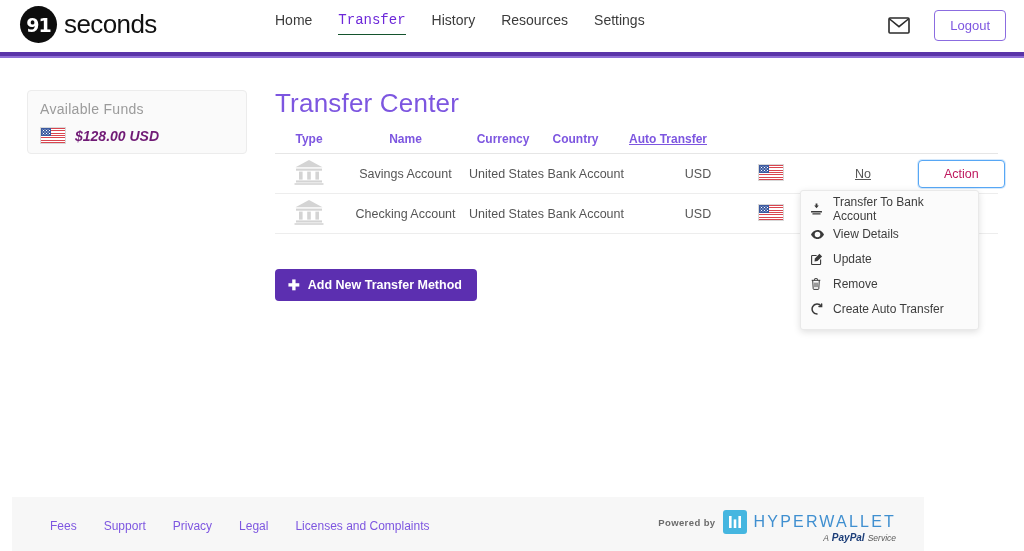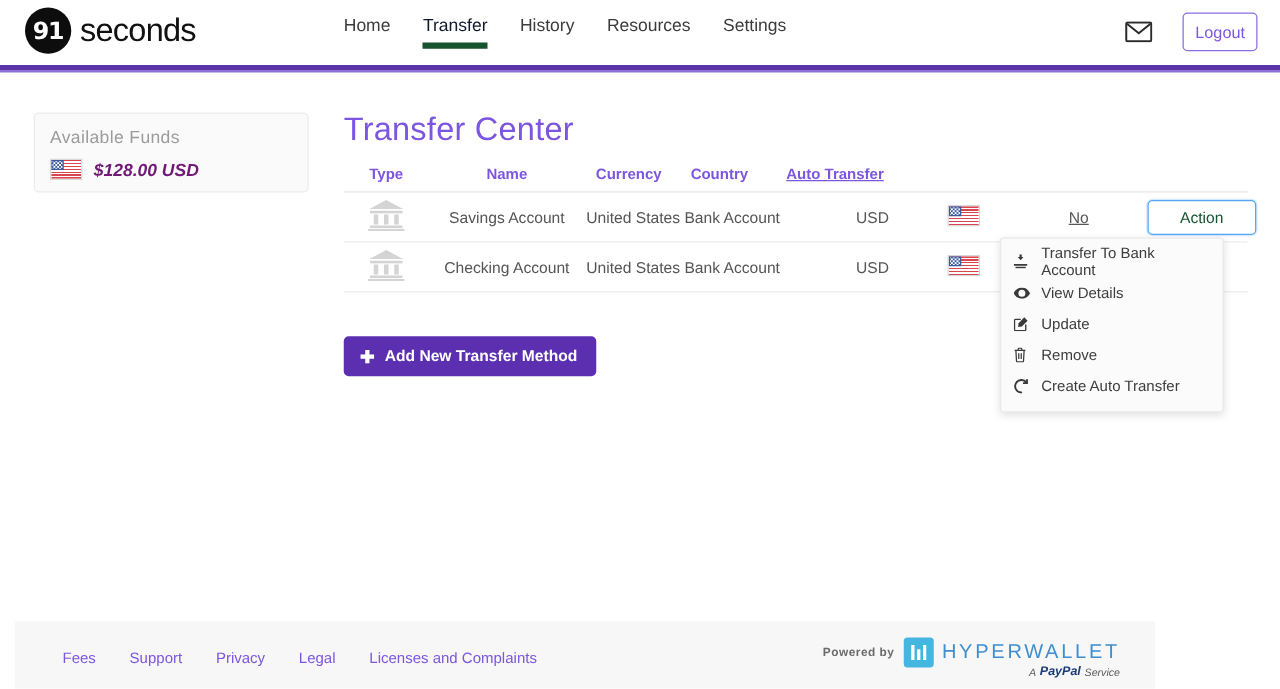--- a/index.html
+++ b/index.html
@@ -36,31 +36,31 @@
   }
 
   .nav {
     position:absolute; left:275px; top:12px;
     display:flex; align-items:flex-start; gap:26px;
   }
   .nav-item {
     font-size:14px; color:#3b3b3b; padding-bottom:6px;
     cursor:pointer; line-height:16px;
   }
-  .nav-item.active { color:#0f172a; border-bottom:5px solid #14532d; }
+  .nav-item.active { color:#6d28d9; border-bottom:1px solid #14532d;font-family:Liberation Mono, monospace; }
 
   .header-right {
     position:absolute; right:18px; top:10px;
     display:flex; align-items:center; gap:24px;
   }
   .mail-icon { width:22px; height:17px; display:block; cursor:pointer; }
   .logout-btn {
     border:1px solid #8b6ce0; border-radius:4px;
     color:#7d56e0; background:#fff;
-    font-size:13px; padding:7px 9px; cursor:pointer;
+    font-size:13px; padding:7px 15px; cursor:pointer;
     font-family:"Liberation Sans", sans-serif;
   }
 
   
   .funds-card {
     position:absolute; left:27px; top:90px; width:220px; height:64px;
     background:#fafafa; border:1px solid #ececec; border-radius:4px;
     padding:10px 12px;
   }
   .funds-title { font-size:14px; color:#9b9b9b; letter-spacing:.3px; }
@@ -105,21 +105,21 @@
   .c-auto  { width:110px; text-align:center;text-decoration:underline; }
   .c-act   { width:80px; flex:1; text-align:center; }
 
   .thead .c-desc { padding-left:0; }
 
   .bank-icon { display:block; margin:0 auto; }
 
   .action-btn {
     display:inline-block;
     border:1px solid #57a7f5; border-radius:4px; background:#fff;
-    color:#14532d; font-size:12.5px; padding:6px 25px; cursor:pointer;
+    color:#be185d; font-size:12.5px; padding:6px 25px; cursor:pointer;
     box-shadow:0 0 0 1px rgba(87,167,245,.25);
     font-family:"Liberation Sans", sans-serif;
   }
 
   
   .dropdown {
     position:absolute; left:800px; top:190px; width:179px;
     background:#fbfbfb; border:1px solid #e9e9e9; border-radius:3px;
     box-shadow:0 2px 7px rgba(0,0,0,.13);
     padding:7px 0 9px 0; z-index:40;

